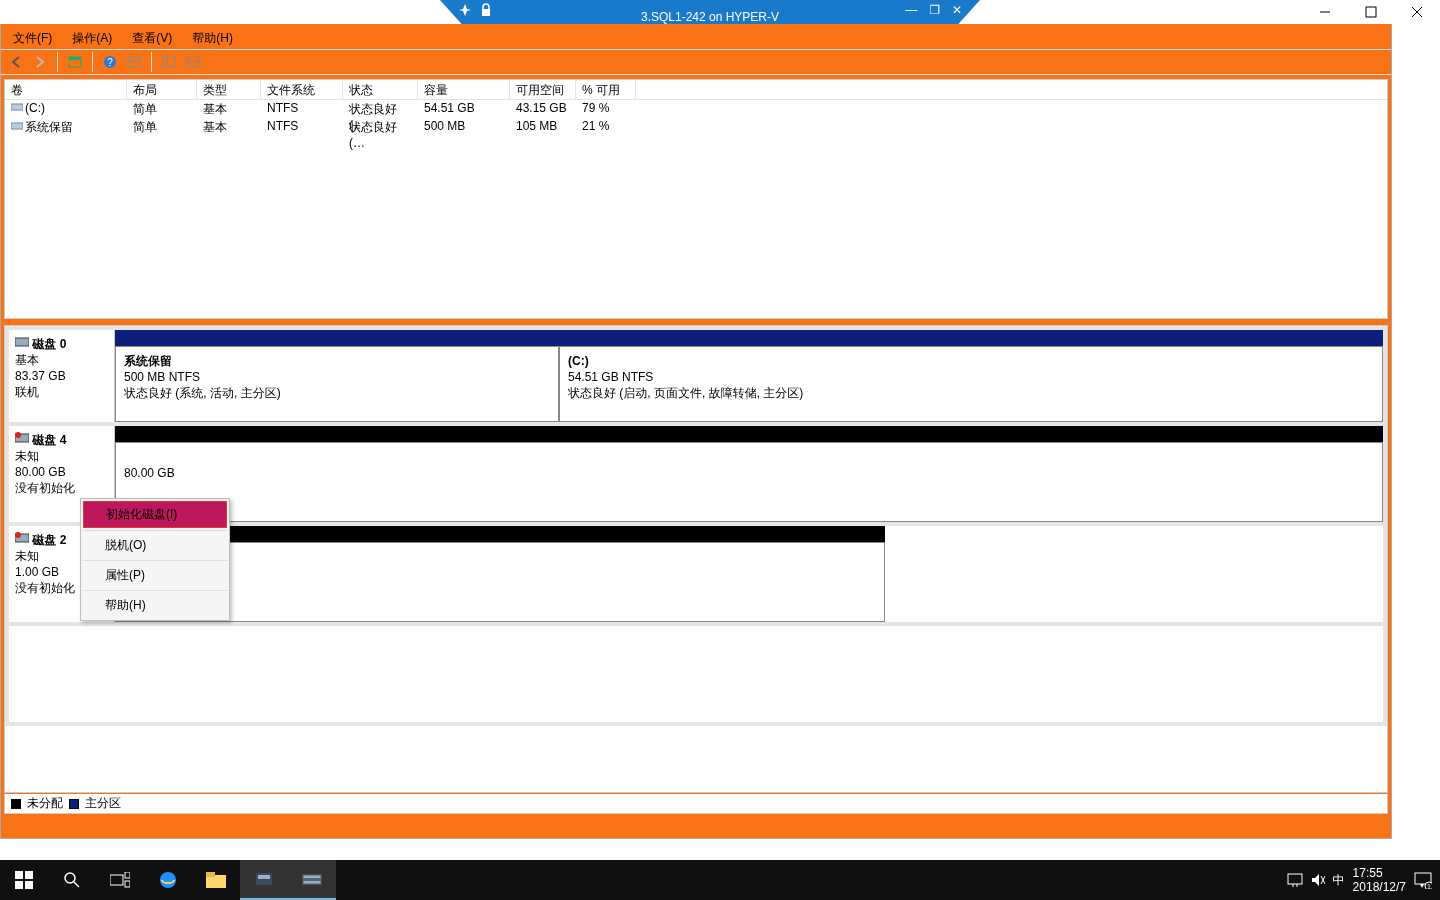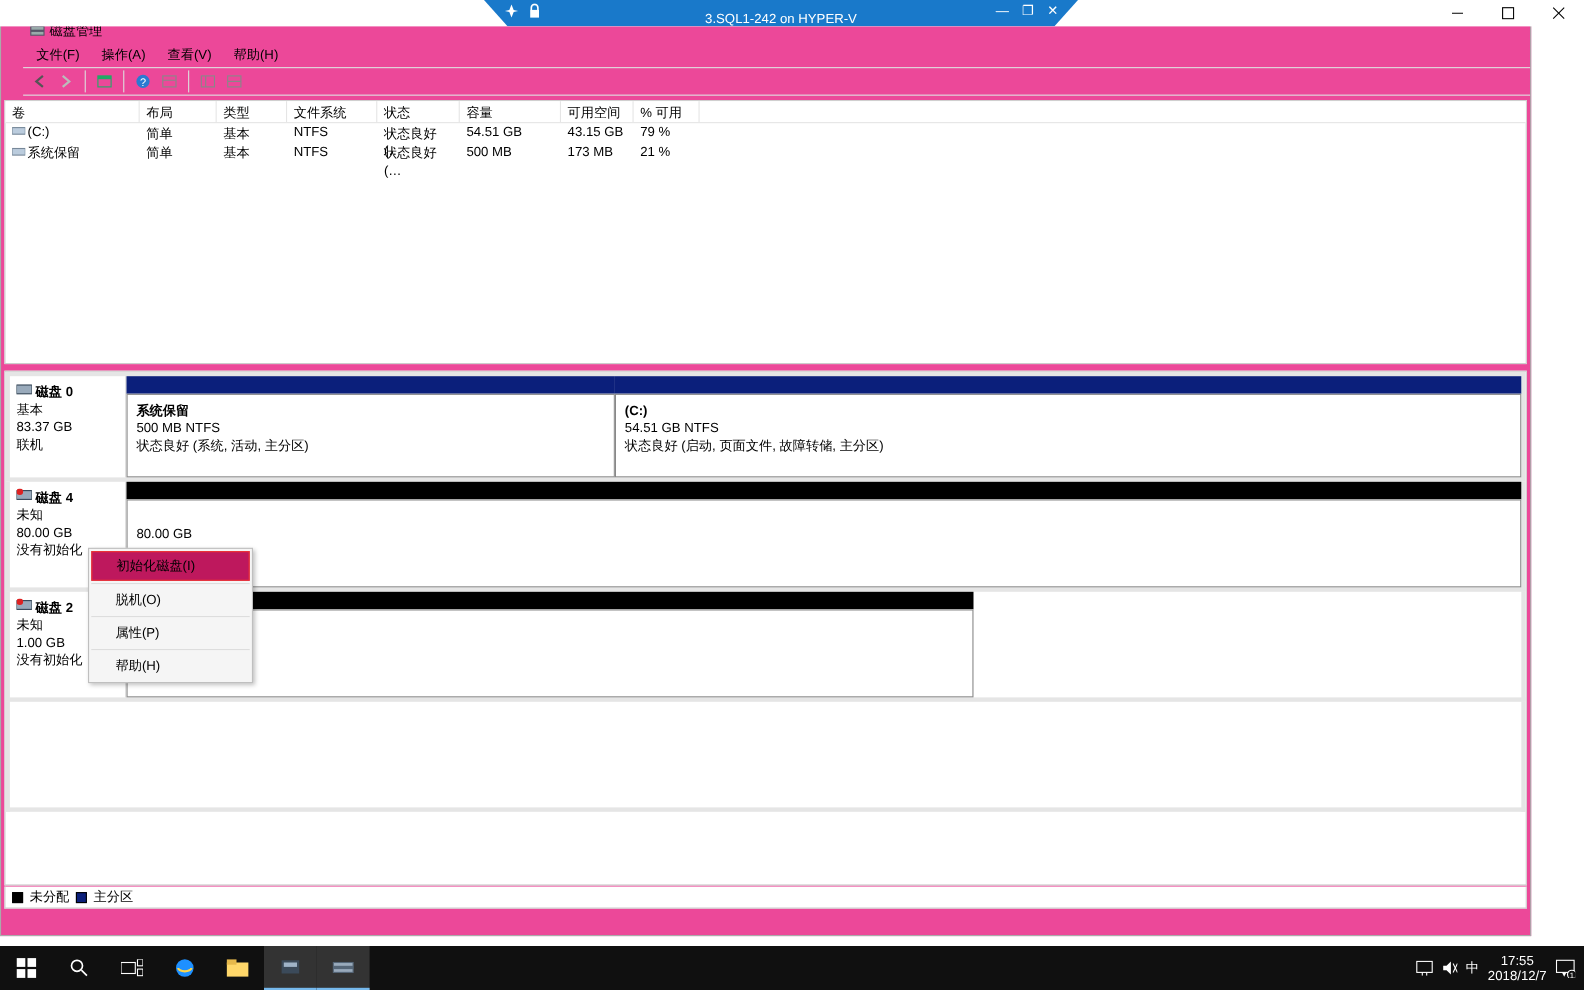--- a/index.html
+++ b/index.html
@@ -14,21 +14,21 @@
     background:#1979ca;
     clip-path: polygon(0 0, 100% 0, 96% 100%, 4% 100%);
   }
   .outer-hyperv-bar .inner-icons-left { position:absolute; left:18px; top:3px; display:flex; gap:8px; z-index:2; }
   .outer-hyperv-bar .inner-title { position:relative; z-index:2; color:#fff; font-size:12px; }
   .outer-hyperv-bar .inner-icons-right { position:absolute; right:18px; top:3px; display:flex; gap:12px; z-index:2; color:#fff; font-size:12px;}
   .outer-btns { position:absolute; right:0; top:0; display:flex; }
   .outer-btn { width:46px; height:24px; display:flex; align-items:center; justify-content:center; }
 
   
-  .dm-window { position:absolute; top:16px; left:0; width:1392px; height:835px; background:#ec4899; border:1px solid #aaa;padding-left:20px; }
+  .dm-window { position:absolute; top:4px; left:0; width:1392px; height:835px; background:#f97316; border:1px solid #aaa; }
   .dm-inner-titlebar { height:22px; display:flex; align-items:center; padding:0 6px; font-size:12px; color:#000; }
   .dm-inner-titlebar svg { margin-right:4px; }
 
   .menubar { height:22px; display:flex; align-items:center; padding:0 2px; }
   .menu-item { padding:2px 10px; cursor:default; }
 
   .toolbar { height:26px; border-top:1px solid #e0e0e0; border-bottom:1px solid #e0e0e0; display:flex; align-items:center; padding:0 4px; gap:2px; }
   .toolbar .sep { width:1px; height:20px; background:#ddd; margin:0 4px;}
   .tool-btn { width:22px; height:22px; display:flex; align-items:center; justify-content:center; }
 
@@ -66,21 +66,21 @@
   .ctx-menu { position:absolute; left:80px; top:498px; width:150px; background:#f5f5f5; border:1px solid #bfbfbf; box-shadow:2px 2px 4px rgba(0,0,0,.25); padding:2px; z-index:50;}
   .ctx-item { padding:4px 22px; background:#f5f5f5; color:#000; }
   .ctx-item.hl { border:1px solid #e33; background:#be185d; }
   .ctx-menu hr{border:none;border-top:1px solid #ddd;margin:2px 0;}
 
   
   .taskbar { position:absolute; left:0; right:0; bottom:0; height:40px; background:#101010; display:flex; align-items:center; color:#fff; }
   .task-btn { width:48px; height:40px; display:flex; align-items:center; justify-content:center; }
   .task-btn.active { background:#333; border-bottom:2px solid #76b9ed;}
   .tray { margin-left:auto; display:flex; align-items:center; gap:8px; padding:0 8px; font-size:12px;}
-  .tray .clock{ text-align:center; line-height:14px; font-size:12px;}
+  .tray .clock{ line-height:14px; font-size:12px;}
 </style>
 </head>
 <body>
 
 <div class="dm-window">
   <div class="dm-inner-titlebar">
     <svg width="14" height="14">
         <rect x="1" y="3" width="12" height="8" fill="#9aa" stroke="#556"></rect>
         <rect x="1" y="6" width="12" height="2" fill="#556"></rect>
       </svg>
@@ -165,21 +165,21 @@
     </div>
     <div class="vol-row">
       <div class="vol-cell c-vol"><svg width="12" height="12">
             <rect x="0" y="3" width="12" height="6" fill="#bcd" stroke="#789"></rect>
           </svg><span>系统保留</span></div>
       <div class="vol-cell c-lay">简单</div>
       <div class="vol-cell c-typ">基本</div>
       <div class="vol-cell c-fs">NTFS</div>
       <div class="vol-cell c-st">状态良好 (…</div>
       <div class="vol-cell c-cap">500 MB</div>
-      <div class="vol-cell c-free">173 MB</div>
+      <div class="vol-cell c-free">105 MB</div>
       <div class="vol-cell c-pct">21 %</div>
     </div>
   </div>
 
   <div class="disk-panel">
 
     <div class="disk-row" style="height:100px">
       <div class="disk-label">
         <svg width="14" height="12">
             <rect x="0" y="2" width="14" height="8" fill="#9ab" stroke="#345"></rect>

